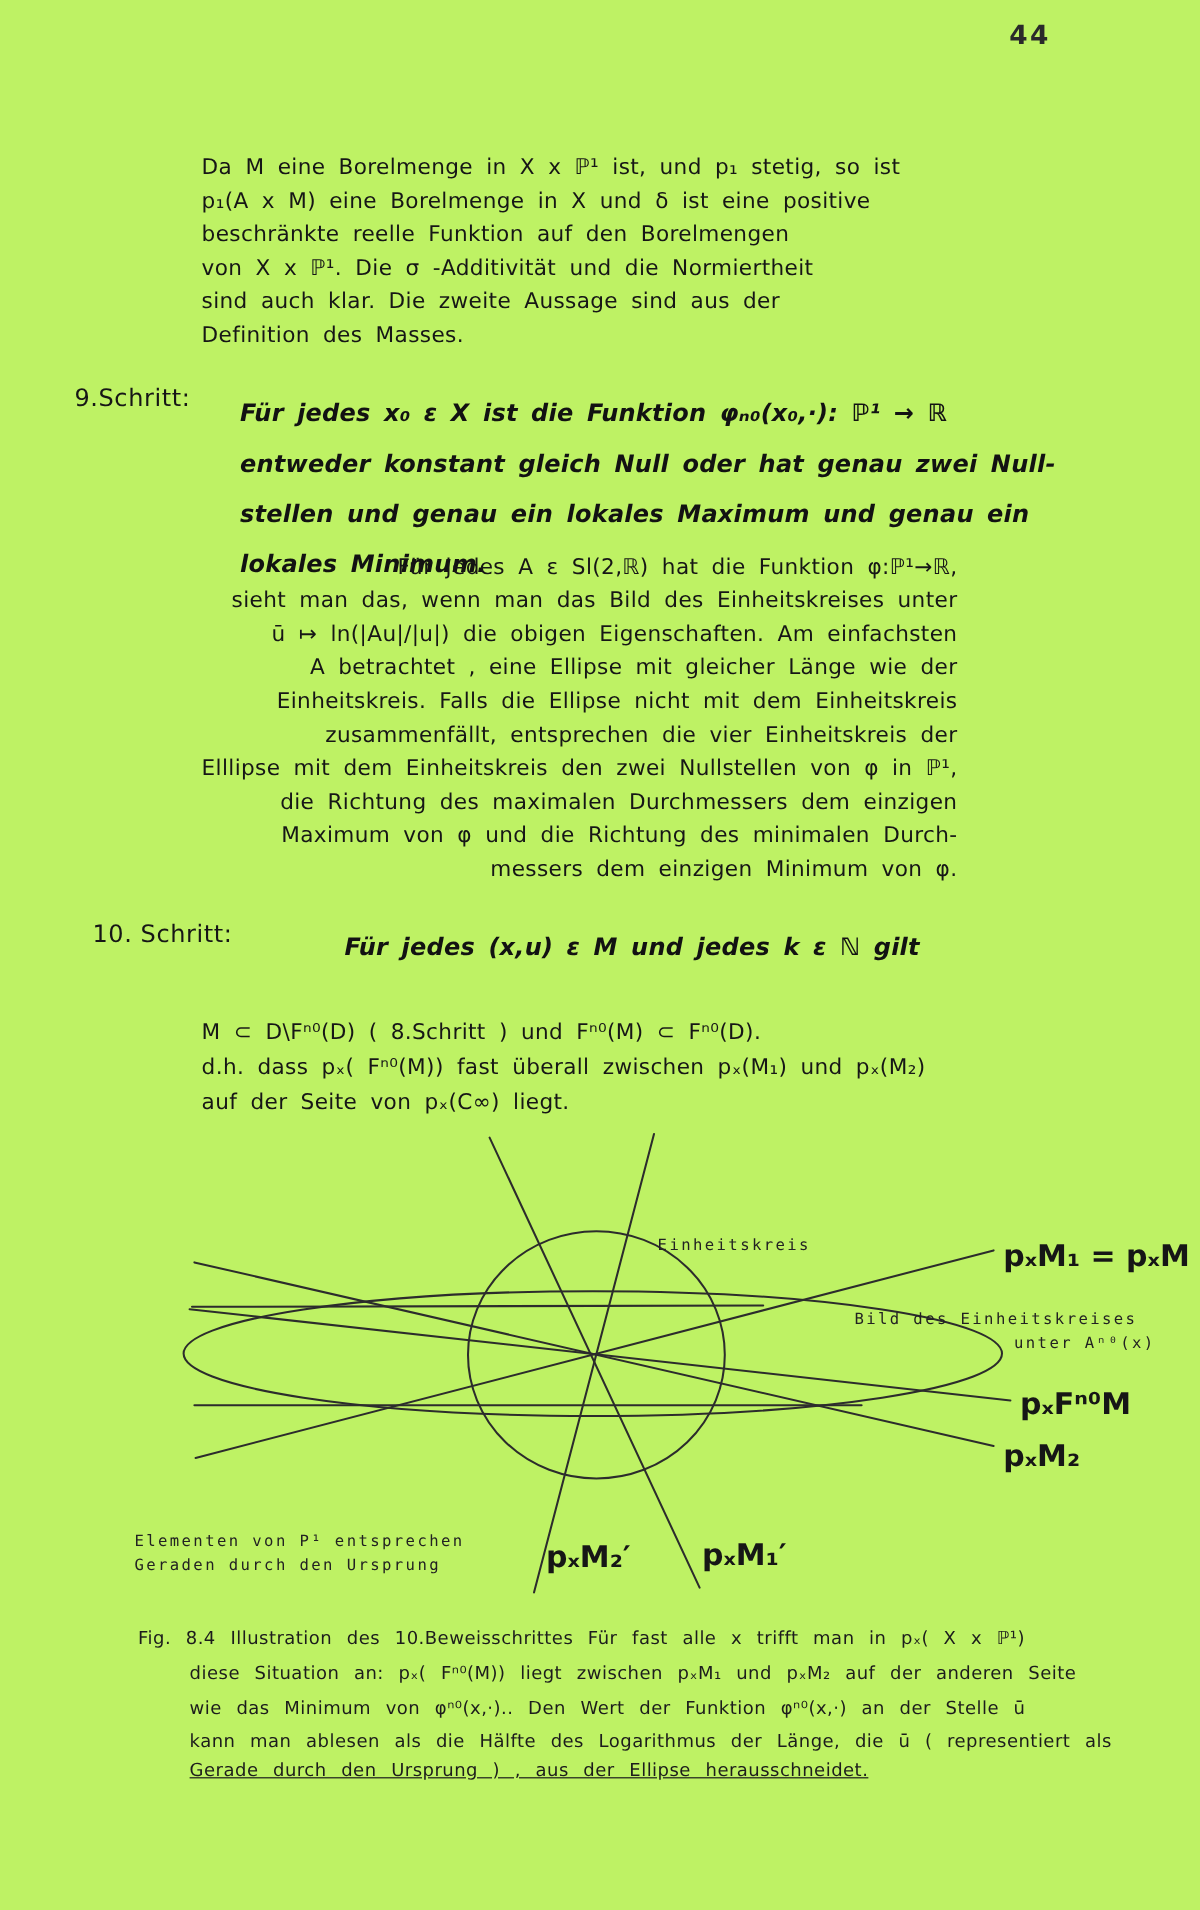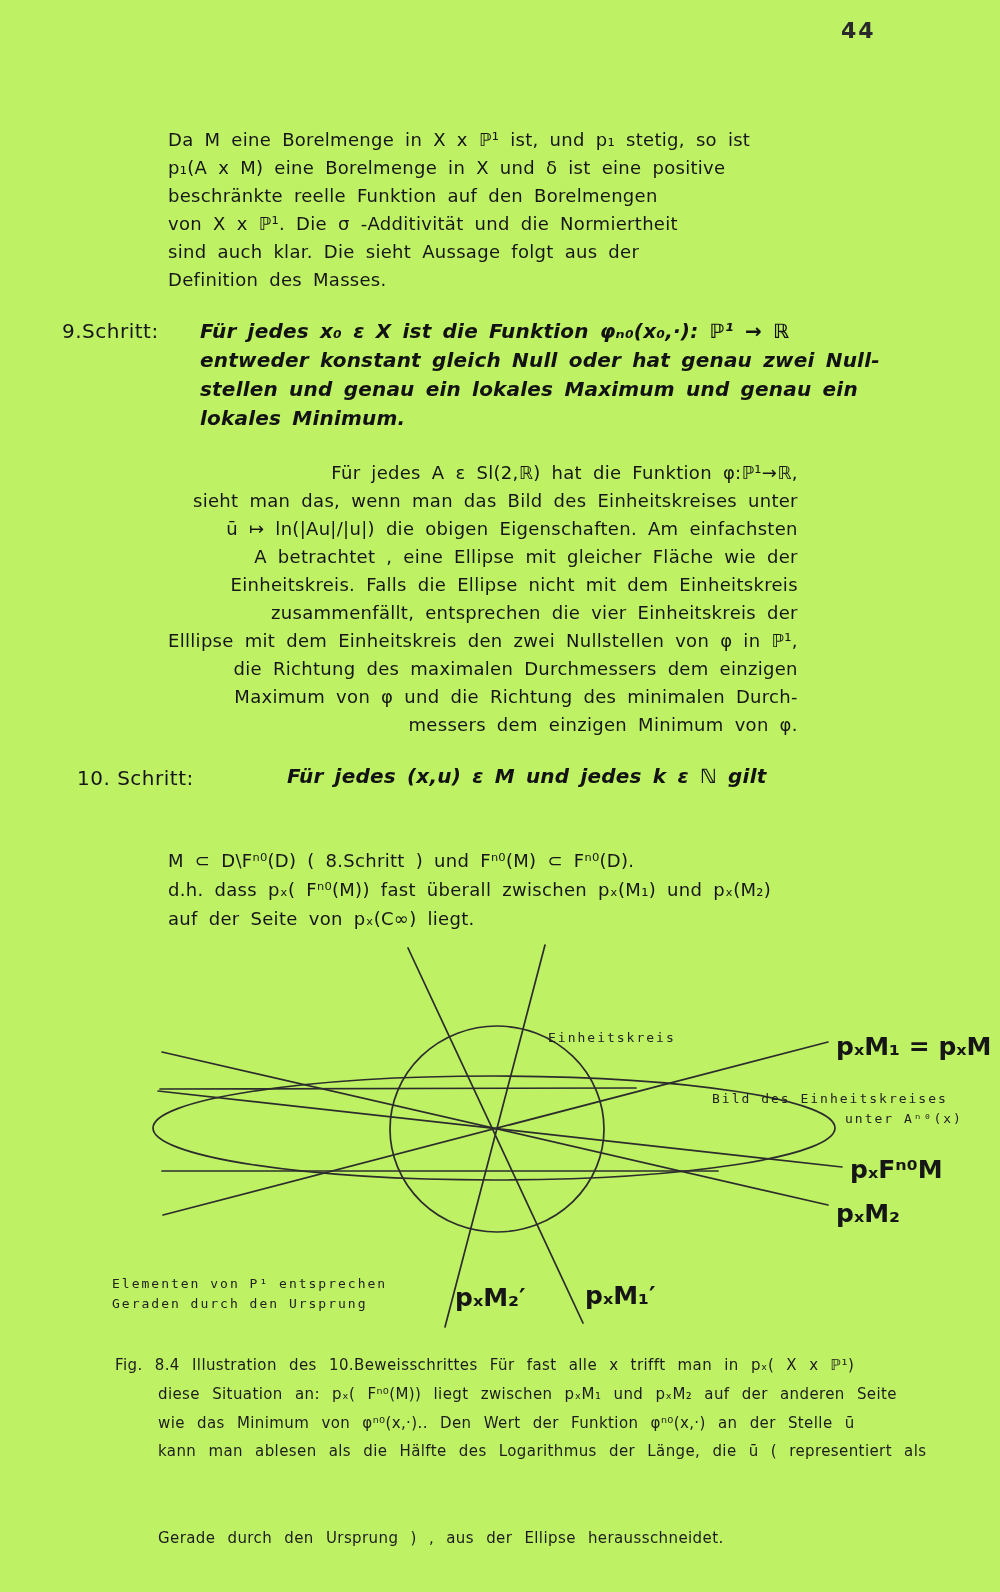--- a/index.html
+++ b/index.html
@@ -29,20 +29,21 @@
     color: #161616;
   }
   .stmt .tline {
     font-size: 20px;
     line-height: 29px;
     font-weight: bold;
     font-style: italic;
     letter-spacing: 0.2px;
     word-spacing: 4px;
     color: #121212;
+    margin-top: 13px;
   }
   .steplabel {
     position: absolute;
     font-size: 20px;
     letter-spacing: 0.5px;
     color: #161616;
     white-space: nowrap;
   }
   .cap-line {
     position: absolute;
@@ -72,37 +73,37 @@
 
 <div class="page">
 
   <div class="pageno" style="left:841px; top:18px;">44</div>
 
   <div class="block para" style="left:168px; top:126px;">
     <div class="tline">Da M eine Borelmenge in X x ℙ¹ ist, und p₁ stetig, so ist</div>
     <div class="tline">p₁(A x M) eine Borelmenge in X und δ ist eine positive</div>
     <div class="tline">beschränkte reelle Funktion auf den Borelmengen</div>
     <div class="tline">von X x ℙ¹. Die σ -Additivität und die Normiertheit</div>
-    <div class="tline">sind auch klar. Die sieht Aussage folgt aus der</div>
+    <div class="tline">sind auch klar. Die zweite Aussage sind aus der</div>
     <div class="tline">Definition des Masses.</div>
   </div>
 
   <div class="steplabel" style="left:62px; top:319px;">9.Schritt:</div>
   <div class="block stmt" style="left:200px; top:317px;">
     <div class="tline">Für jedes x₀ ε X ist die Funktion φₙ₀(x₀,·):  ℙ¹ → ℝ</div>
     <div class="tline">entweder konstant gleich Null oder hat genau zwei Null-</div>
     <div class="tline">stellen und genau ein lokales Maximum und genau ein</div>
     <div class="tline">lokales Minimum.</div>
   </div>
 
   <div class="block para" style="left:168px; top:459px;text-align:right;">
     <div class="tline">Für jedes A ε Sl(2,ℝ) hat die Funktion φ:ℙ¹→ℝ,</div>
     <div class="tline">sieht man das, wenn man das Bild des Einheitskreises unter</div>
     <div class="tline">ū ↦ ln(|Au|/|u|) die obigen Eigenschaften. Am einfachsten</div>
-    <div class="tline">A betrachtet , eine Ellipse mit gleicher Fläche wie der</div>
+    <div class="tline">A betrachtet , eine Ellipse mit gleicher Länge wie der</div>
     <div class="tline">Einheitskreis. Falls die Ellipse nicht mit dem Einheitskreis</div>
     <div class="tline">zusammenfällt, entsprechen die vier Einheitskreis der</div>
     <div class="tline">Elllipse mit dem Einheitskreis den zwei Nullstellen von φ in ℙ¹,</div>
     <div class="tline">die Richtung des maximalen Durchmessers dem einzigen</div>
     <div class="tline">Maximum von φ und die Richtung des minimalen Durch-</div>
     <div class="tline">messers dem einzigen Minimum von φ.</div>
   </div>
 
   <div class="steplabel" style="left:57px; top:766px;margin-left:20px;">10. Schritt:</div>
   <div class="block stmt" style="left:287px; top:762px;">
@@ -143,15 +144,15 @@
     <text class="fbig" x="850" y="1178">pₓFⁿ⁰M</text>
     <text class="fbig" x="836" y="1222">pₓM₂</text>
     <text class="fbig" x="455" y="1306">pₓM₂′</text>
     <text class="fbig" x="585" y="1304">pₓM₁′</text>
   </svg>
 
   <div class="cap-line" style="left:115px; top:1356px;">Fig. 8.4  Illustration des 10.Beweisschrittes Für fast alle x trifft man in  pₓ( X x ℙ¹)</div>
   <div class="cap-line" style="left:158px; top:1385px;">diese Situation an: pₓ( Fⁿ⁰(M)) liegt zwischen pₓM₁ und pₓM₂ auf der anderen Seite</div>
   <div class="cap-line" style="left:158px; top:1414px;">wie das Minimum von φⁿ⁰(x,·).. Den Wert der Funktion φⁿ⁰(x,·) an der Stelle ū</div>
   <div class="cap-line" style="left:158px; top:1442px;">kann man ablesen als die Hälfte des Logarithmus der Länge, die ū ( representiert als</div>
-  <div class="cap-line" style="left:158px; top:1529px;">Gerade durch den Ursprung ) , aus der Ellipse herausschneidet.</div>
+  <div class="cap-line" style="left:158px; top:1466px;text-decoration:underline;">Gerade durch den Ursprung ) , aus der Ellipse herausschneidet.</div>
 
 </div>
 
 </body></html>

